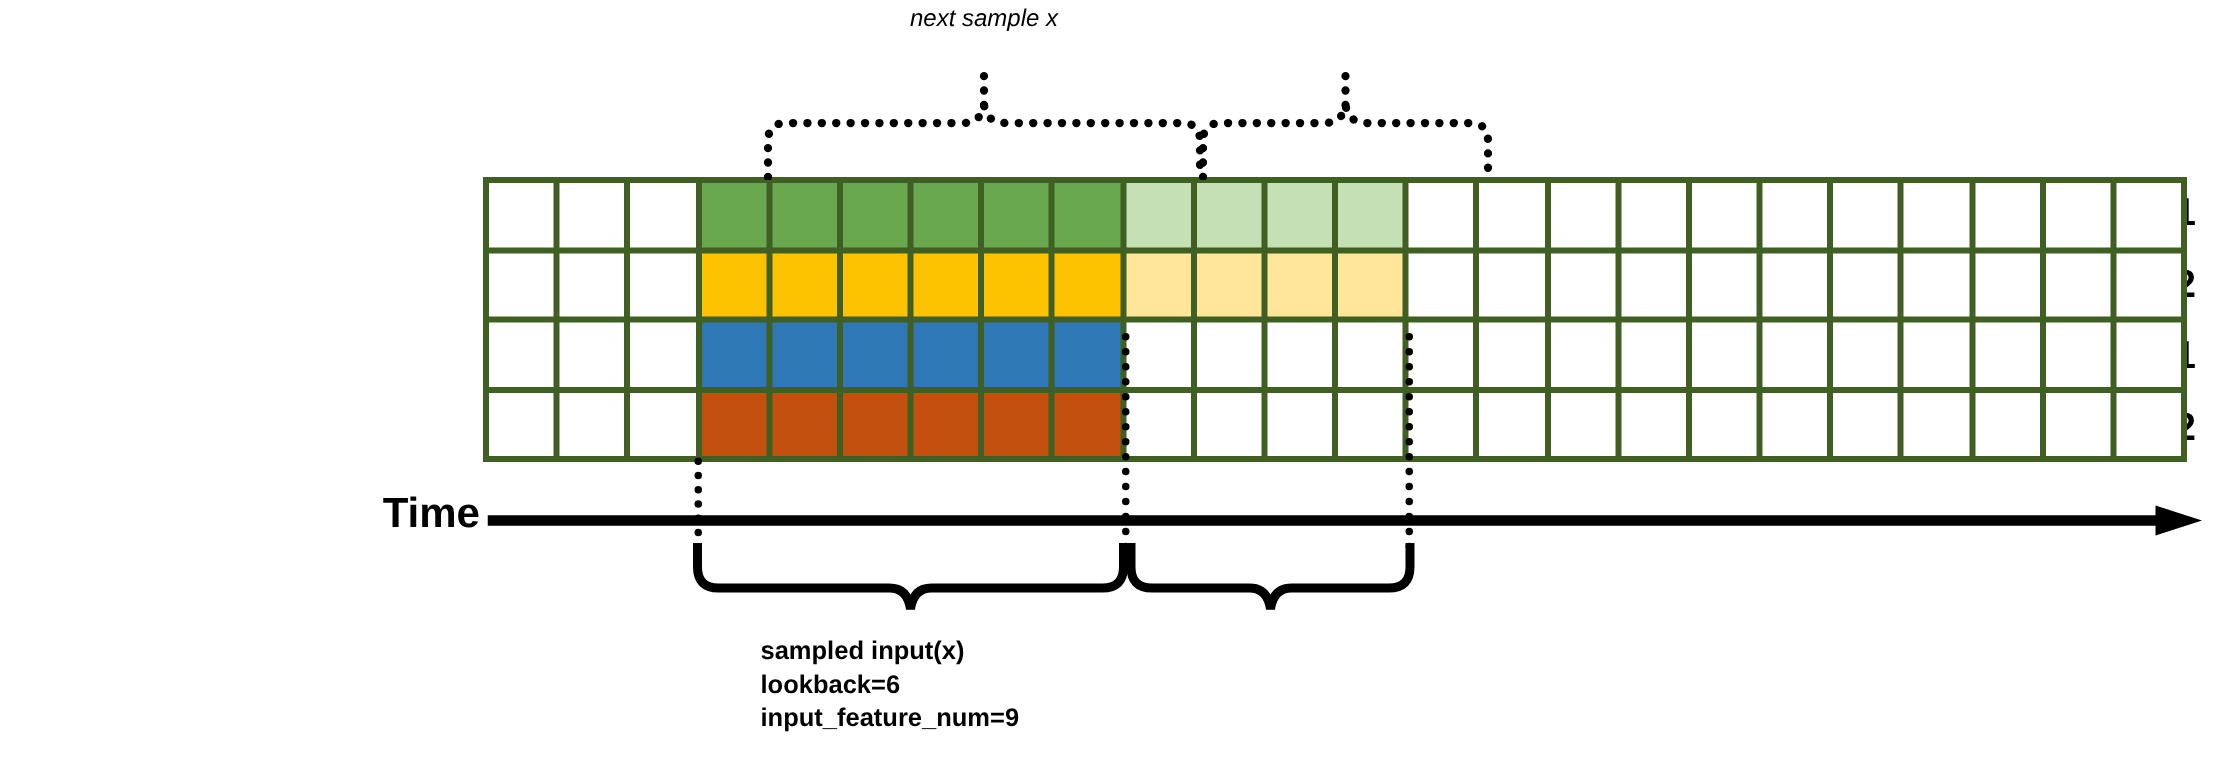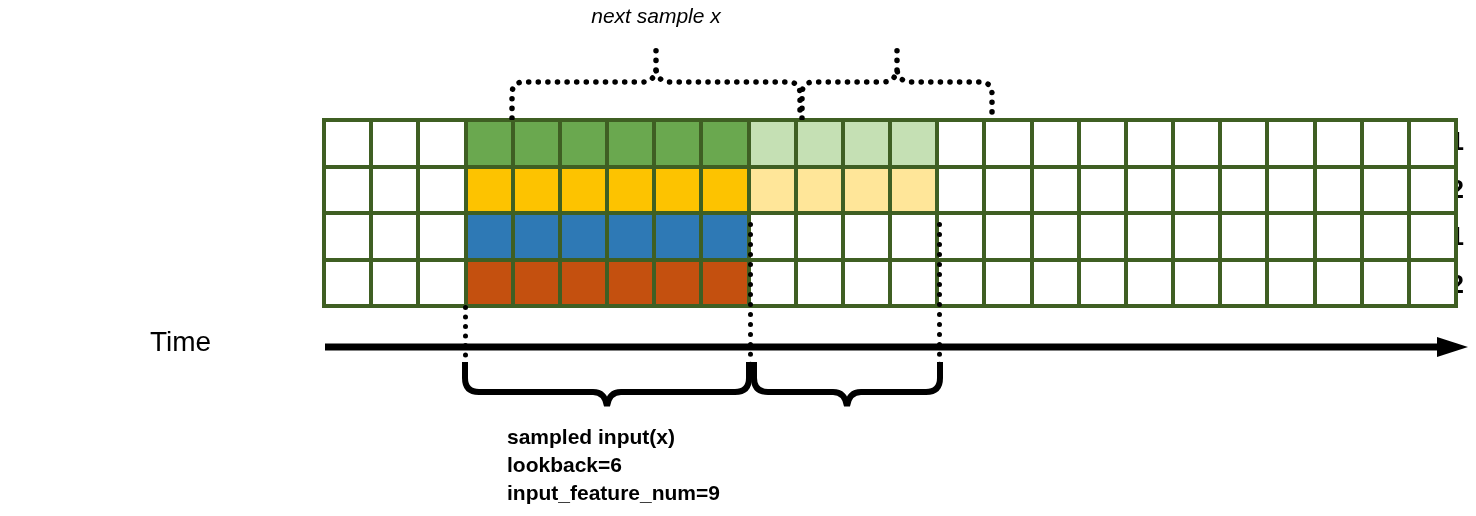--- a/index.html
+++ b/index.html
@@ -71,23 +71,23 @@
   .cell.lgold      { background: #ffe699; }
   .cell.blue       { background: #2e79b5; }
   .cell.rust       { background: #c4500f; }
 
   
   #time-label {
     position: absolute;
     left: 150px;
     top: 326px;
     width: 170px;
-    text-align: left;
+    text-align: right;
     font-size: 28px;
-    font-weight: normal;
+    font-weight: bold;
     color: #000000;
   }
   #time-axis {
     position: absolute;
     left: 325px;
     top: 336px;
     width: 1145px;
     height: 22px;
   }
 
@@ -97,35 +97,35 @@
     width: 0;
     border-left: 5px dotted #000000;
   }
 
   
   .top-brace {
     position: absolute;
   }
   .brace-cap {
     position: absolute;
-    font-size: 21px;
+    font-size: 16px;
     font-style: italic;
     font-weight: 500;
     color: #000000;
     white-space: nowrap;
     text-align: center;
   }
 
   
   .bot-brace { position: absolute; }
 
   
   .annot {
     position: absolute;
-    font-size: 21px;
+    font-size: 17px;
     font-weight: bold;
     color: #000000;
     white-space: nowrap;
     line-height: 1.33;
   }
   .annot div { white-space: nowrap; }
 </style>
 </head>
 <body>
 

